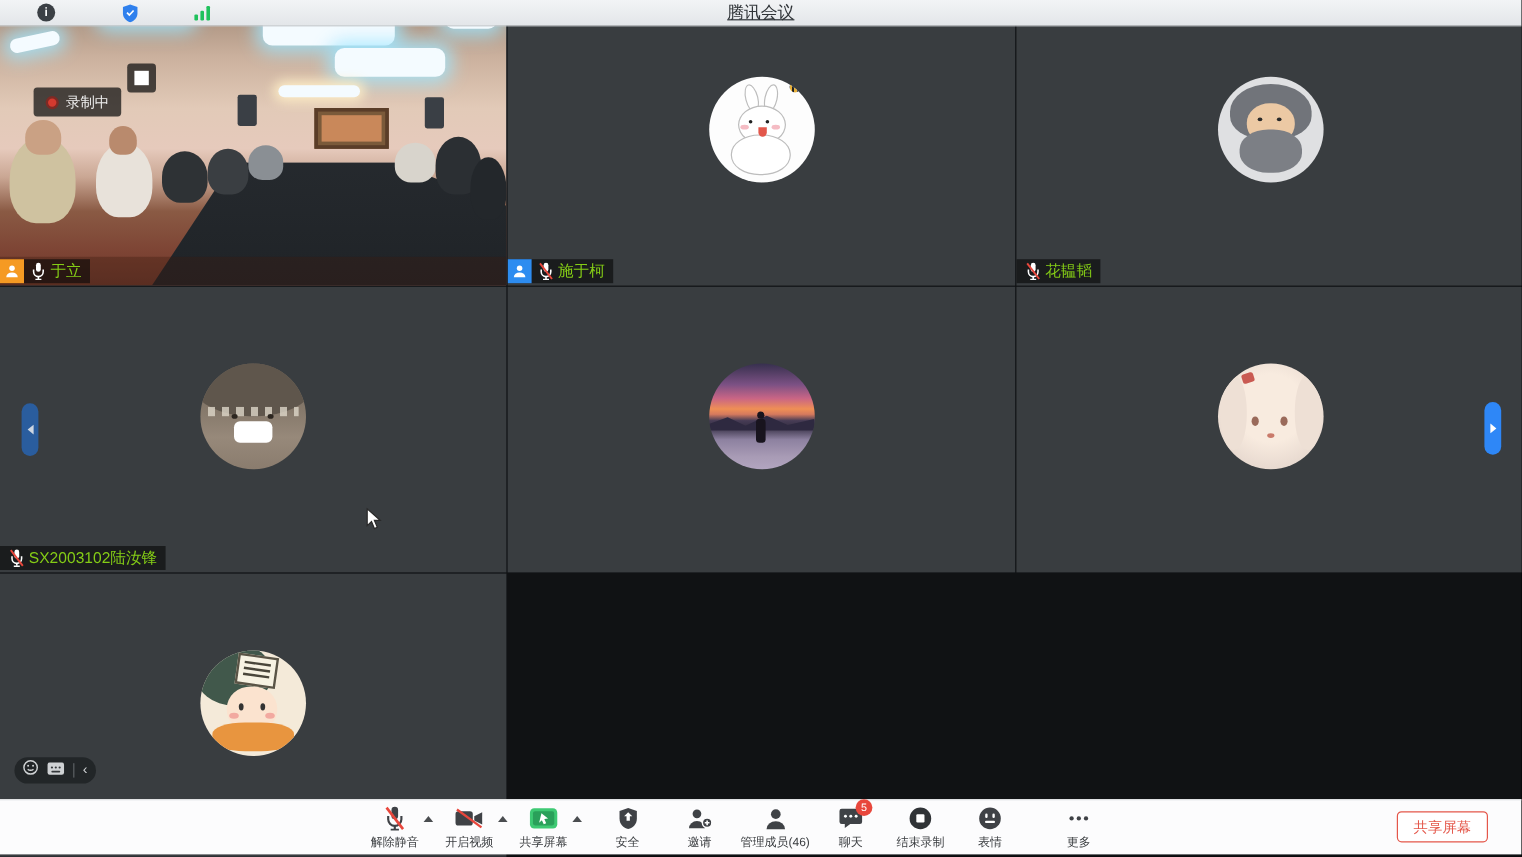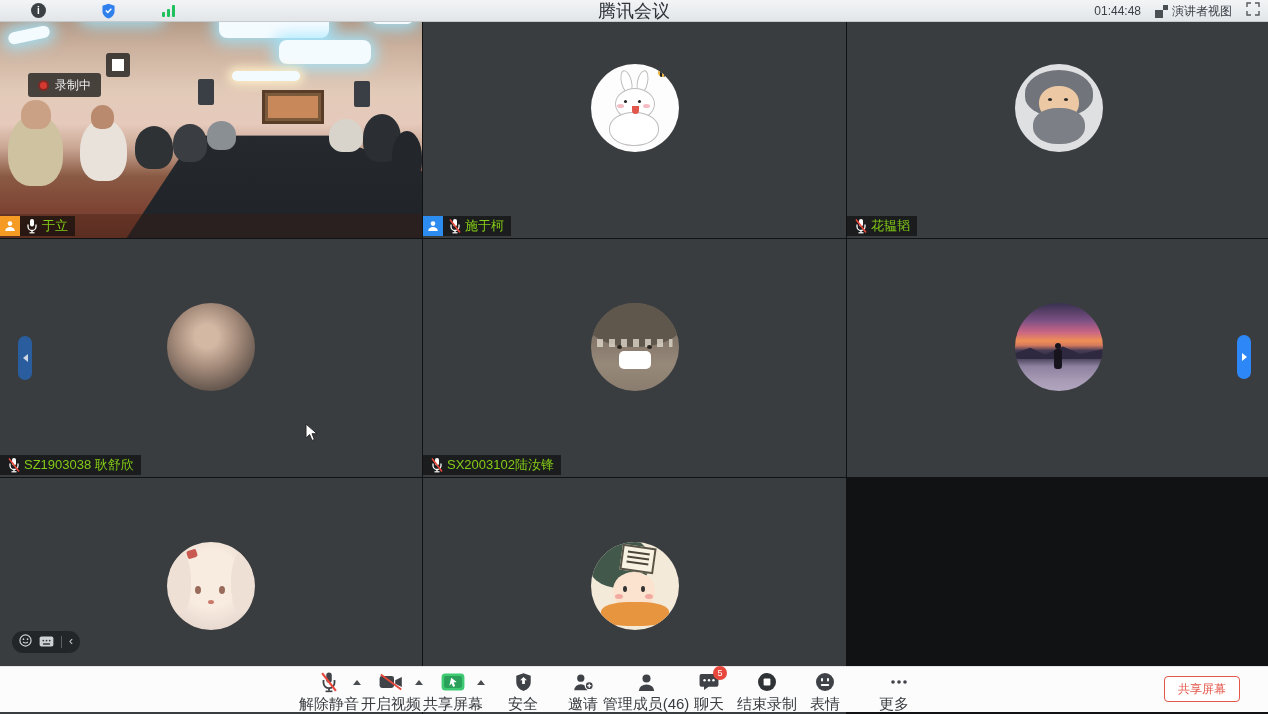--- a/index.html
+++ b/index.html
@@ -3,21 +3,21 @@
 <meta charset="utf-8">
 <style>
   * { margin:0; padding:0; box-sizing:border-box; }
   html,body { width:1268px; height:714px; font-family:"Liberation Sans",sans-serif; }
   body { position:relative; background:#000; overflow:hidden; }
 
   
   .topbar{position:absolute;top:0;left:0;width:100%;height:22px;z-index:60;
     background:linear-gradient(#f2f4f6,#e3e6e9);border-bottom:1px solid #c6cacd;
     display:flex;align-items:center;}
-  .topbar .title{position:absolute;left:0;right:0;text-align:center;font-size:18px;color:#2f3337;}
+  .topbar .title{position:absolute;left:0;right:0;text-align:center;font-size:14px;color:#2f3337;text-decoration:underline;}
   .tb-left{position:absolute;left:0;top:0;height:22px;display:flex;align-items:center;}
   .info-ic{position:absolute;left:31px;width:15px;height:15px;border-radius:50%;background:#3b4045;color:#fff;
     font-size:10px;font-weight:bold;display:flex;align-items:center;justify-content:center;top:3px;}
   .shield-ic{position:absolute;left:101px;top:3px;}
   .signal-ic{position:absolute;left:162px;top:4px;display:flex;align-items:flex-end;gap:2px;height:13px;}
   .signal-ic i{display:block;width:3px;background:#1fc15c;border-radius:1px;}
   .tb-right{position:absolute;right:8px;top:0;height:22px;display:flex;align-items:center;gap:14px;}
   .timer{font-size:12px;color:#3a3e42;}
   .viewbtn{display:flex;align-items:center;gap:4px;font-size:12px;color:#3a3e42;cursor:default;}
   .layout-ic{position:relative;width:13px;height:13px;}
@@ -131,21 +131,21 @@
   .quickbar .div{width:1px;height:12px;background:#5c6164;}
   .chev{color:#cfd2d4;font-size:12px;line-height:1;transform:translateY(-1px);}
 
   
   .toolbar{position:absolute;left:0;bottom:2px;width:100%;height:46px;background:#fcfcfd;
     border-top:1px solid #e4e6e8;z-index:40;}
   .tbgroup{position:absolute;left:303px;top:4px;display:flex;align-items:flex-start;}
   .tbitem{position:relative;width:52px;display:flex;flex-direction:column;align-items:center;gap:2px;cursor:default;}
   .tbitem.wide{width:74px;}
   .tbitem .ic{height:22px;display:flex;align-items:center;justify-content:center;position:relative;}
-  .tbitem .lb{font-size:15px;color:#3a3d40;white-space:nowrap;}
+  .tbitem .lb{font-size:10px;color:#3a3d40;white-space:nowrap;}
   .caret{width:12px;margin:9px 2px 0 -4px;display:flex;justify-content:center;}
   .caret i{width:0;height:0;border-left:4px solid transparent;border-right:4px solid transparent;border-bottom:5px solid #4a4d50;}
   .chatbadge{position:absolute;top:-5px;right:-8px;min-width:14px;height:14px;border-radius:7px;background:#e8473c;
     color:#fff;font-size:9px;display:flex;align-items:center;justify-content:center;padding:0 3px;}
   .leavebtn{position:absolute;right:28px;top:9px;height:26px;padding:0 13px;background:#fff;
     border:1px solid #e4574a;border-radius:4px;color:#e4574a;font-size:12px;display:flex;align-items:center;cursor:default;}
 
   
   .cursor{position:absolute;left:305px;top:423px;z-index:70;}
 </style>
@@ -258,36 +258,20 @@
             <path d="M3,6.5v2a4,4 0 0 0 8,0v-2" fill="none" stroke="#fff" stroke-width="1.3"></path>
             <line x1="7" y1="12.5" x2="7" y2="14.4" stroke="#fff" stroke-width="1.3"></line>
             <line x1="4.5" y1="14.8" x2="9.5" y2="14.8" stroke="#fff" stroke-width="1.2"></line>
             <line x1="2" y1="1.5" x2="12" y2="14.5" stroke="#e8473c" stroke-width="1.6"></line>
           </svg>
       </span>
       <span>花韫韬</span>
     </div>
   </div>
 
-  <div class="tile">
-    <div class="avatar av-child"></div>
-    <div class="nlabel">
-      <span class="pad"></span>
-      <span class="micwrap">
-        <svg width="14" height="16" viewBox="0 0 14 16">
-            <rect x="5" y="1" width="4" height="7.5" rx="2" fill="#fff"></rect>
-            <path d="M3,6.5v2a4,4 0 0 0 8,0v-2" fill="none" stroke="#fff" stroke-width="1.3"></path>
-            <line x1="7" y1="12.5" x2="7" y2="14.4" stroke="#fff" stroke-width="1.3"></line>
-            <line x1="4.5" y1="14.8" x2="9.5" y2="14.8" stroke="#fff" stroke-width="1.2"></line>
-            <line x1="2" y1="1.5" x2="12" y2="14.5" stroke="#e8473c" stroke-width="1.6"></line>
-          </svg>
-      </span>
-      <span>SZ1903038 耿舒欣</span>
-    </div>
-  </div>
 
 
   <div class="tile">
     <div class="avatar av-cat">
       <span class="hat"></span>
         <span class="teeth"></span>
       <span class="eye" style="left:26px;"></span>
         <span class="eye" style="left:56px;"></span>
       <span class="muzzle"></span>
     </div>
@@ -347,35 +331,20 @@
     <span class="shield-ic">
       <svg width="15" height="16" viewBox="0 0 16 18">
           <path d="M8,0.8L14.8,3.2V9c0,4.5-3,7.2-6.8,8.4C4.2,16.2 1.2,13.5 1.2,9V3.2z" fill="#2f80ed"></path>
           <path d="M5,8.5l2.2,2.2 4-4.2" fill="none" stroke="#fff" stroke-width="1.6"></path>
         </svg>
     </span>
     <span class="signal-ic">
       <i style="height:5px;"></i>
         <i style="height:8px;"></i>
         <i style="height:12px;"></i>
-    </span>
-  </div>
-  <div class="tb-right">
-    <span class="timer">01:44:48</span>
-    <span class="viewbtn">
-      <span class="layout-ic">
-          <b></b>
-          <i></i>
-        </span>
-      <span>演讲者视图</span>
-    </span>
-    <span>
-      <svg class="fs-ic" viewBox="0 0 14 14" fill="none" stroke="#55595d" stroke-width="1.4">
-        <path d="M1,5V1h4M9,1h4v4M13,9v4H9M5,13H1V9"></path>
-      </svg>
     </span>
   </div>
 </div>
 
 <div class="pageprev">
     <span class="tri-l"></span>
   </div>
 <div class="pagenext">
     <span class="tri-r"></span>
   </div>

